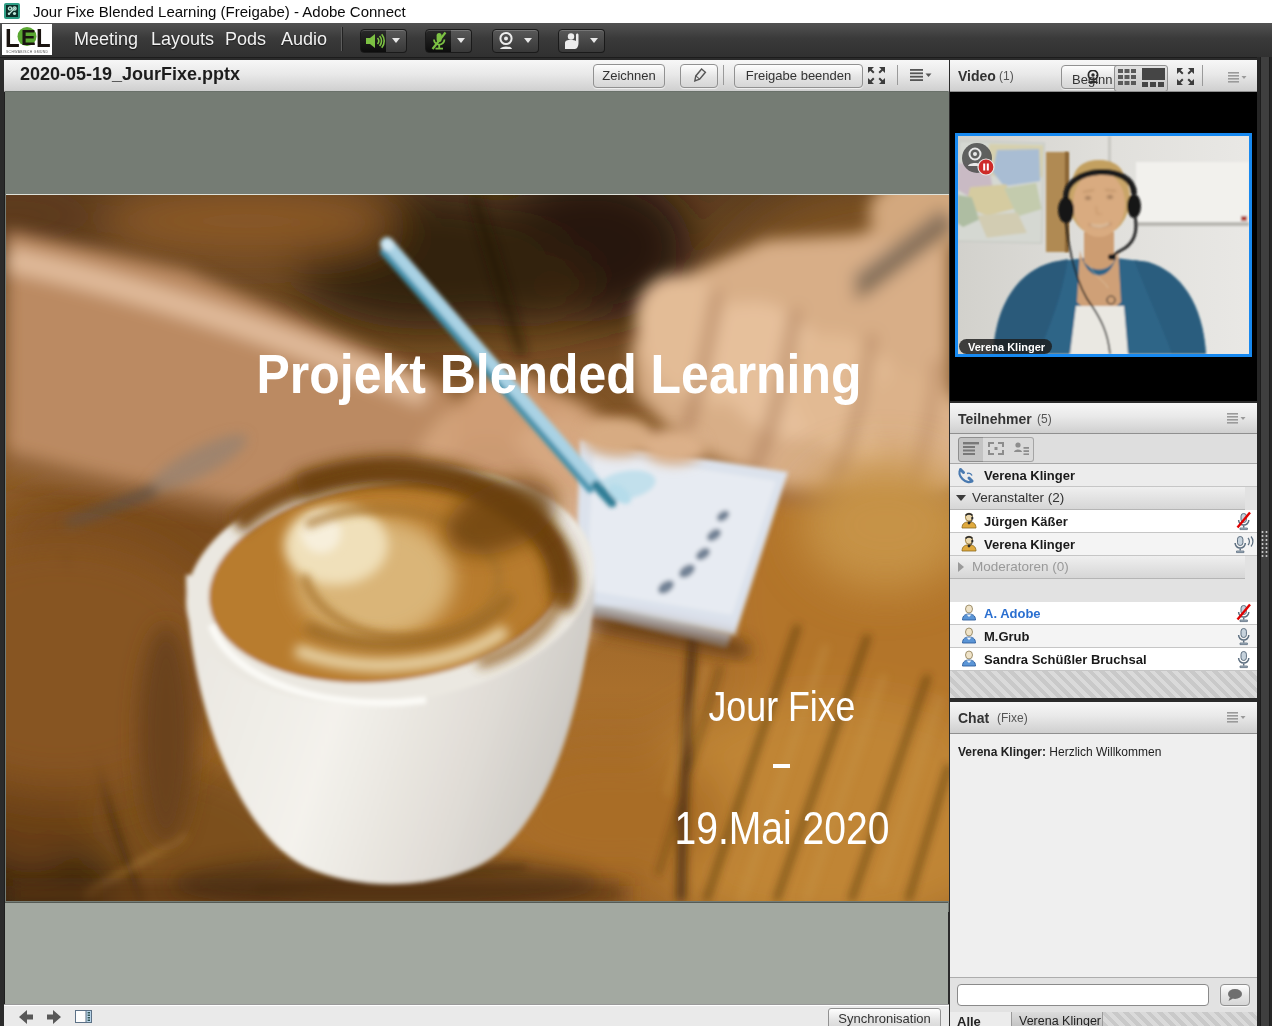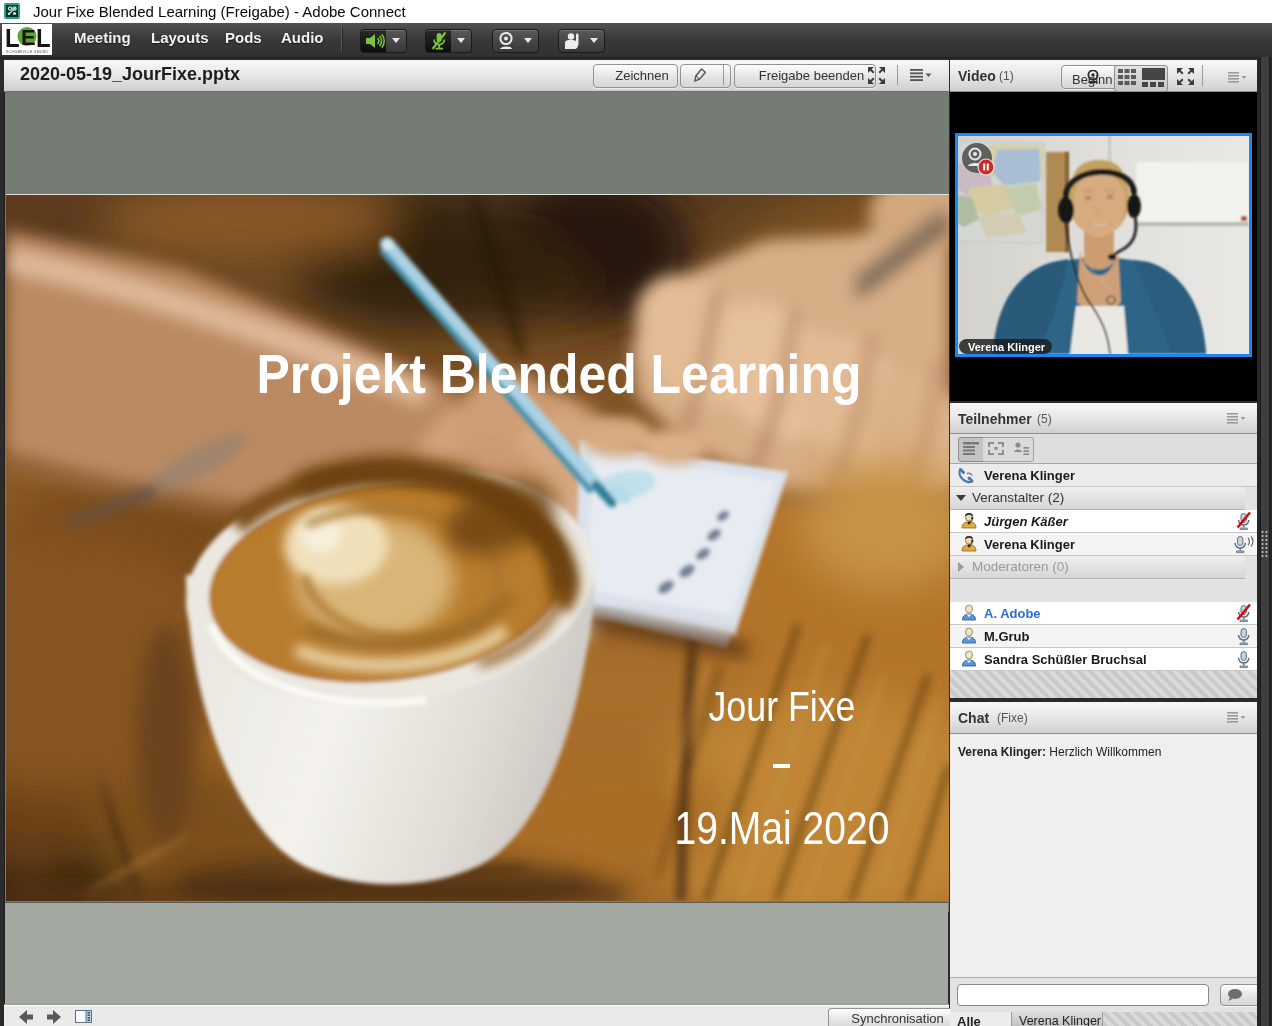--- a/index.html
+++ b/index.html
@@ -6,31 +6,31 @@
 body{width:1272px;height:1026px;position:relative;overflow:hidden;background:#2b2b2b;
   font-family:"Liberation Sans",sans-serif;-webkit-font-smoothing:antialiased;}
 .abs{position:absolute;}
 
 #titlebar{left:0;top:0;width:1272px;height:23px;background:#ffffff;}
 #titlebar .ticon{left:4px;top:3px;width:16px;height:16px;}
 #titlebar .ttext{left:33px;top:3px;font-size:15px;color:#0a0a0a;white-space:nowrap;}
 
 #menubar{left:0;top:23px;width:1272px;height:34px;background:linear-gradient(#525252,#3a3a3a 45%,#303030);border-bottom:1px solid #1c1c1c;}
 #logo{left:2px;top:1px;width:50px;height:31px;background:#fff;text-align:center;}
-.mitem{top:6px;font-size:15px;font-weight:bold;color:#f2f2f2;text-shadow:0 1px 1px rgba(0,0,0,.6);}
+.mitem{top:6px;font-size:18px;font-weight:normal;color:#f2f2f2;text-shadow:0 1px 1px rgba(0,0,0,.6);}
 .msep{top:4px;width:1px;height:24px;background:#5d5d5d;border-right:1px solid #222;}
 .btnmain{top:6px;height:22px;border:1px solid #1a1a1a;border-radius:4px 0 0 4px;box-shadow:inset 0 1px 0 rgba(255,255,255,.18);}
 .btnarrow{top:6px;height:22px;border:1px solid #1a1a1a;border-left:none;border-radius:0 4px 4px 0;box-shadow:inset 0 1px 0 rgba(255,255,255,.18);}
 .bdark{background:linear-gradient(#2a2a2a,#0d0d0d);}
 .bgray{background:linear-gradient(#585858,#383838);}
 .caret{width:0;height:0;border-left:4px solid transparent;border-right:4px solid transparent;border-top:5px solid #e8e8e8;}
 .podhead{left:0;top:0;right:0;height:31px;background:linear-gradient(#f7f7f7,#e9e9e9 45%,#cfcfcf);border-bottom:1px solid #8f8f8f;}
 .podtitle{left:8px;top:8px;font-size:14px;font-weight:bold;color:#333;}
 .podsub{font-size:12px;color:#555;top:9px;}
-.gbtn{height:22px;border:1px solid #919191;border-radius:4px;background:linear-gradient(#fefefe,#e4e4e4 55%,#d6d6d6);font-size:13px;color:#333;text-align:center;box-shadow:0 1px 1px rgba(255,255,255,.7);padding-left:13px;}
+.gbtn{height:22px;border:1px solid #919191;border-radius:4px;background:linear-gradient(#fefefe,#e4e4e4 55%,#d6d6d6);font-size:13px;color:#333;text-align:center;box-shadow:0 1px 1px rgba(255,255,255,.7);}
 
 #sharepod{left:4px;top:60px;width:945px;height:852px;background:#757c74;}
 #shareabove{left:1px;top:31px;width:943px;height:104px;background:#757c74;border-top:1px solid #6a716a;}
 #photo{left:2px;top:135px;width:943px;height:706px;}
 #sharebelow{left:1px;top:842px;width:943px;height:103px;background:#a3a9a1;border-top:1px solid #565b55;}
 #sharebottombar{left:0;top:945px;width:945px;height:21px;background:#eaeaea;border-top:1px solid #fff;box-shadow:0 -1px 0 #9a9a9a;}
 
 #videopod{left:950px;top:60px;width:307px;height:341px;background:#000;}
 #videoimg{left:5px;top:73px;width:291px;height:218px;border:3px solid #1789f0;}
 
@@ -549,21 +549,21 @@
           <path d="M12,11 L15,14" stroke-width="3"></path>
     </g>
     <path d="M10,6.5 a4,4 0 0 1 5,2" fill="none" stroke="#4a7ab0" stroke-width="1.4"></path>
       </svg>
     </div>
   <div class="abs grouphead" style="top:84px;">
       <span class="abs" style="left:22px;top:3px;">Veranstalter (2)</span>
   <div class="abs" style="left:6px;top:8px;width:0;height:0;border-left:5px solid transparent;border-right:5px solid transparent;border-top:6px solid #3c3c3c;"></div>
     </div>
   <div class="abs row" style="top:107px;background:#fff;">
-      <span class="abs rowname" style="font-style:italic;text-align:right;">Jürgen Käßer</span>
+      <span class="abs rowname" style="text-align:right;">Jürgen Käßer</span>
       <svg class="abs" style="left:10px;top:2px;" width="18" height="18" viewBox="0 0 18 18">
   <ellipse cx="9" cy="5.2" rx="3.6" ry="4" fill="#ecd9ae" stroke="#8a6a20" stroke-width="0.8"></ellipse>
   <path d="M2,16 C2,11 5.5,9.8 9,9.8 C12.5,9.8 16,11 16,16 Z" fill="#e0aa3e" stroke="#8a6a20" stroke-width="0.8"></path>
   <path d="M5.5,3.5 a4.5,4.5 0 0 1 7,0" fill="none" stroke="#2b2b2b" stroke-width="1.6"></path>
   <ellipse cx="12.3" cy="6" rx="1.1" ry="1.6" fill="#2b2b2b"></ellipse>
   <path d="M12,7.5 C12,9.5 10.5,10.5 9,10.5" fill="none" stroke="#2b2b2b" stroke-width="1"></path>
   <circle cx="9" cy="11" r="1.4" fill="#2b2b2b"></circle>
       </svg>
       <svg class="abs" style="left:284px;top:1px;" width="19" height="20" viewBox="0 0 19 20">
   <g stroke="#5d6f80" fill="#c6d2dc">

